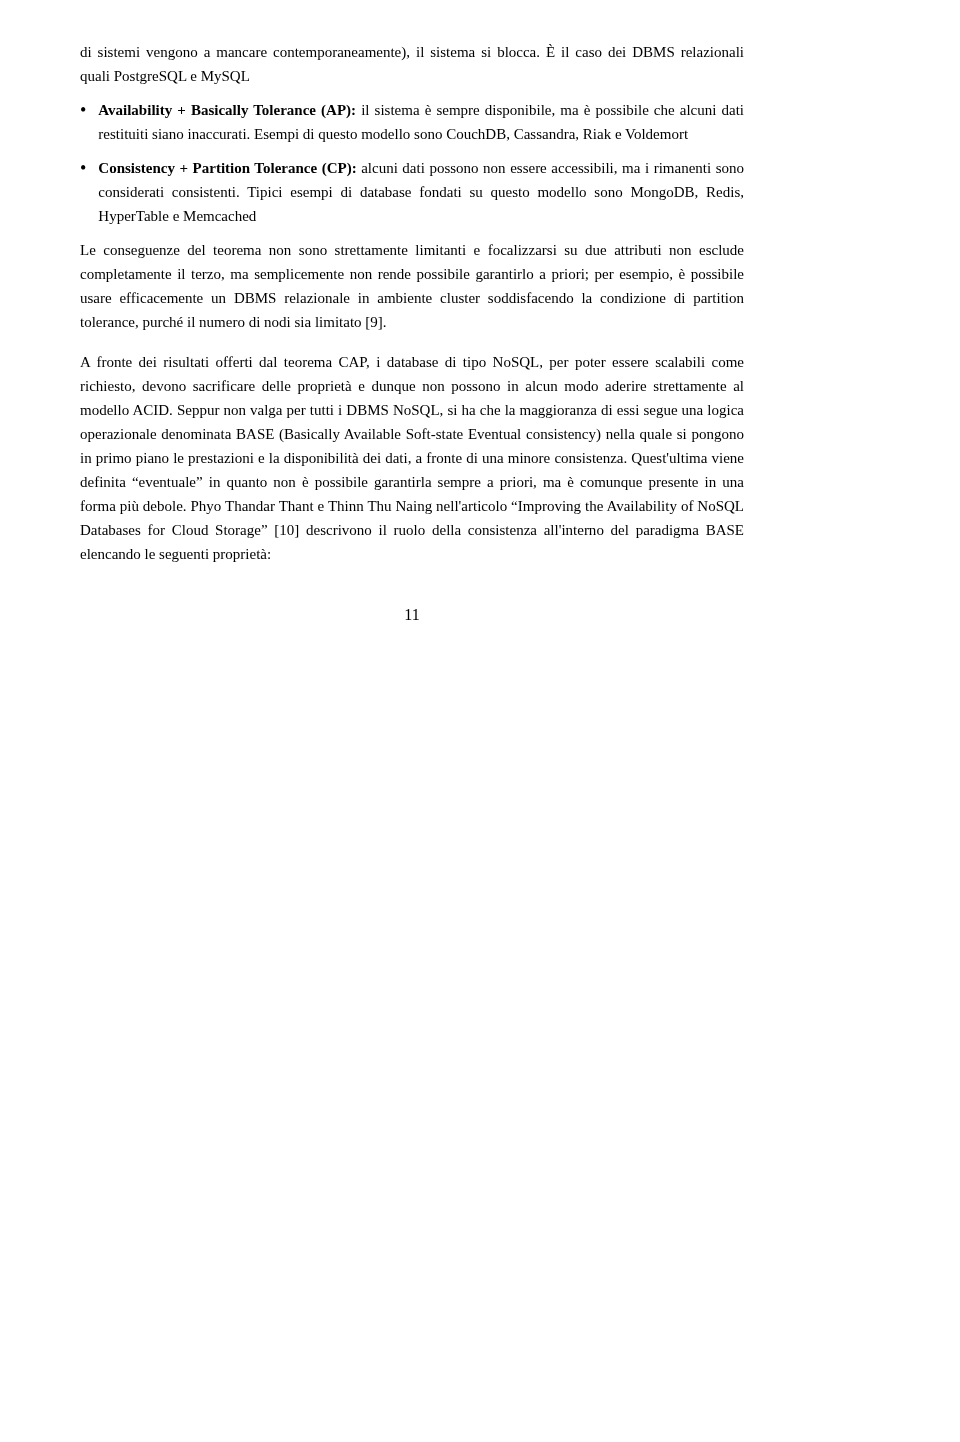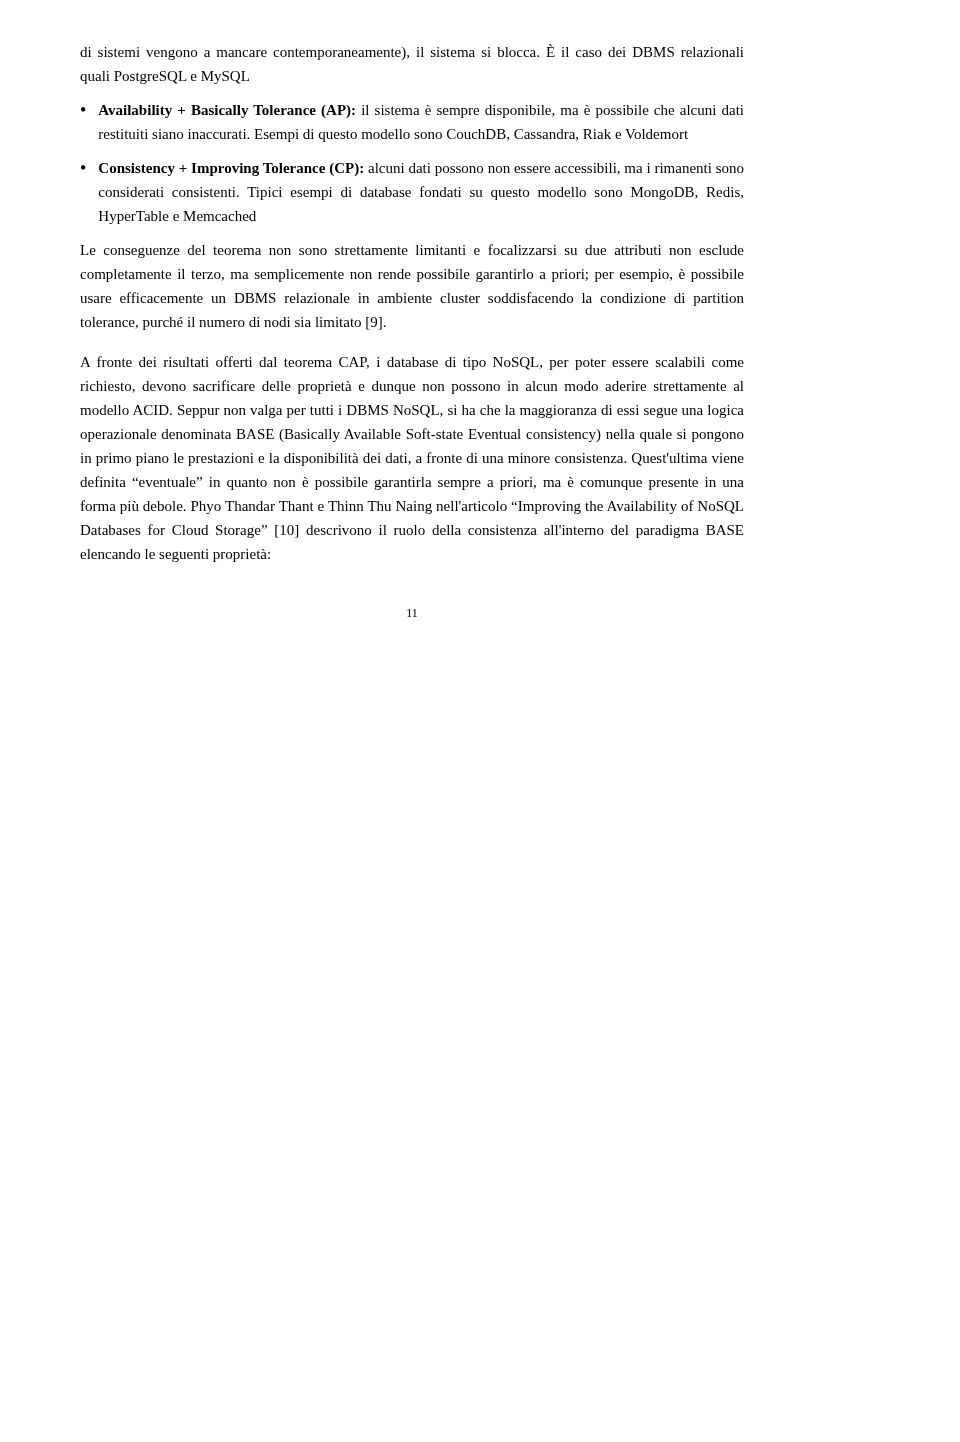--- a/index.html
+++ b/index.html
@@ -59,21 +59,21 @@
       line-height: 1.6;
     }
 
     .bold {
       font-weight: bold;
     }
 
     .page-number {
       text-align: center;
       margin-top: 40px;
-      font-size: 12px;
+      font-size: 16px;
     }
 
     .intro-paragraph {
       margin-bottom: 10px;
     }
   </style>
 </head>
 <body>
 
 <div class="page">
@@ -87,21 +87,21 @@
       <li>
         <span class="bullet-symbol">•</span>
         <span class="bullet-text">
           <span class="bold">Availability + Basically Tolerance (AP):</span><span> il sistema è sempre disponibile, ma è possibile che alcuni dati restituiti siano inaccurati. Esempi di questo modello sono CouchDB, Cassandra, Riak e Voldemort</span>
         </span>
       </li>
 
       <li>
         <span class="bullet-symbol">•</span>
         <span class="bullet-text">
-          <span class="bold">Consistency + Improving Tolerance (CP):</span><span> alcuni dati possono non essere accessibili, ma i rimanenti sono considerati consistenti. Tipici esempi di database fondati su questo modello sono MongoDB, Redis, HyperTable e Memcached</span>
+          <span class="bold">Consistency + Partition Tolerance (CP):</span><span> alcuni dati possono non essere accessibili, ma i rimanenti sono considerati consistenti. Tipici esempi di database fondati su questo modello sono MongoDB, Redis, HyperTable e Memcached</span>
         </span>
       </li>
     </ul>
 
     <p>
       <span>Le conseguenze del teorema non sono strettamente limitanti e focalizzarsi su due attributi non esclude completamente il terzo, ma semplicemente non rende possibile garantirlo a priori; per esempio, è possibile usare efficacemente un DBMS relazionale in ambiente cluster soddisfacendo la condizione di partition tolerance, purché il numero di nodi sia limitato [9].</span>
     </p>
 
     <p>
       <span>A fronte dei risultati offerti dal teorema CAP, i database di tipo NoSQL, per poter essere scalabili come richiesto, devono sacrificare delle proprietà e dunque non possono in alcun modo aderire strettamente al modello ACID. Seppur non valga per tutti i DBMS NoSQL, si ha che la maggioranza di essi segue una logica operazionale denominata BASE (Basically Available Soft-state Eventual consistency) nella quale si pongono in primo piano le prestazioni e la disponibilità dei dati, a fronte di una minore consistenza. Quest'ultima viene definita “eventuale” in quanto non è possibile garantirla sempre a priori, ma è comunque presente in una forma più debole. Phyo Thandar Thant e Thinn Thu Naing nell'articolo “Improving the Availability of NoSQL Databases for Cloud Storage” [10] descrivono il ruolo della consistenza all'interno del paradigma BASE elencando le seguenti proprietà:</span>

